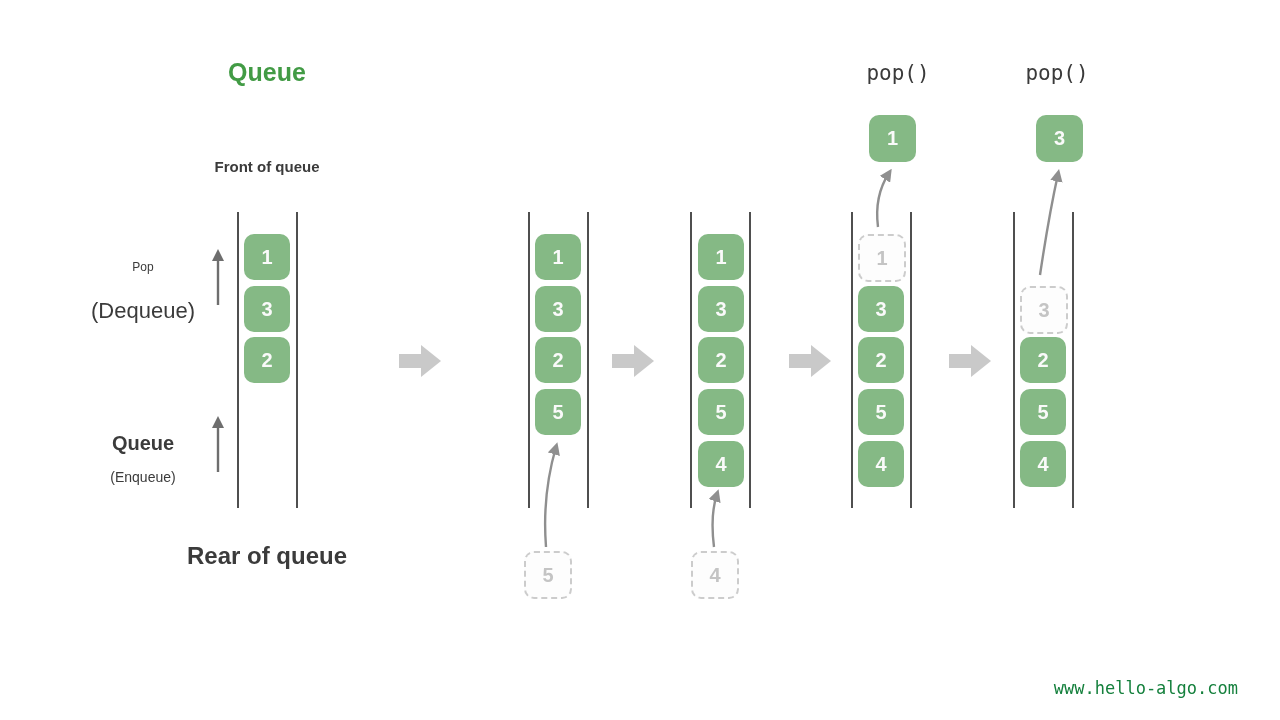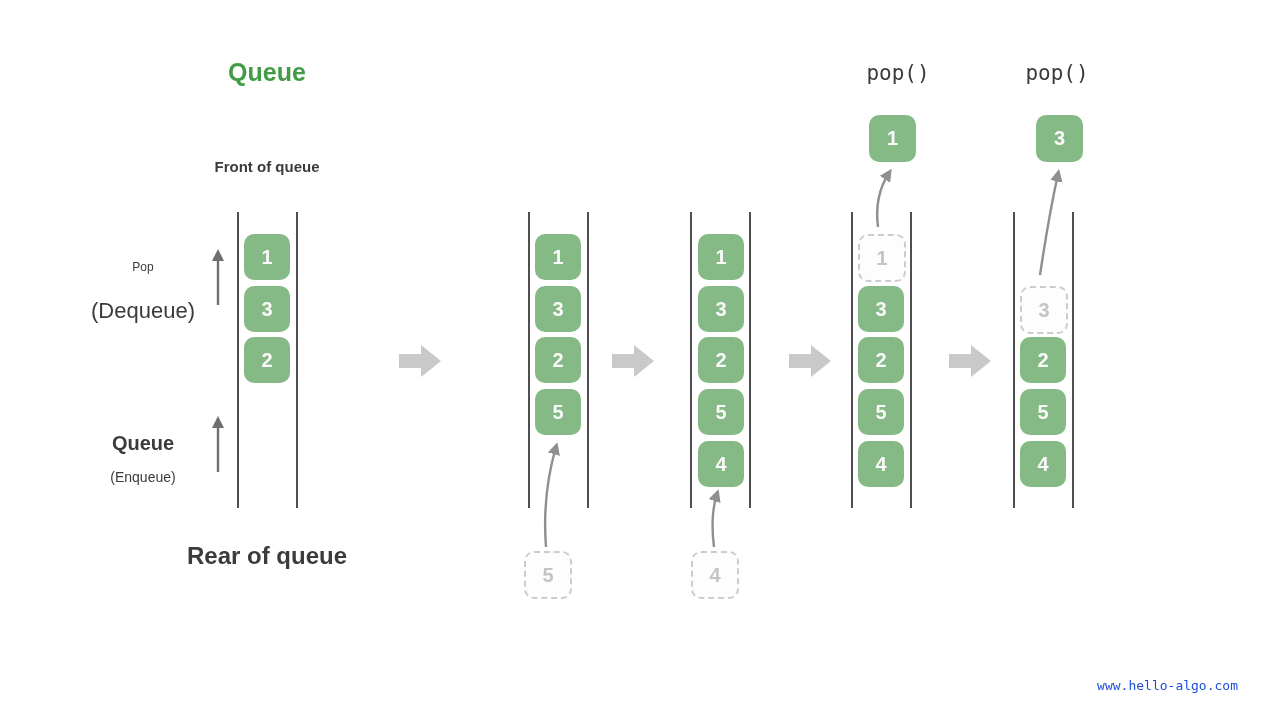--- a/index.html
+++ b/index.html
@@ -40,21 +40,21 @@
   .outbox.o4{left:869px;} .outbox.o5{left:1036px;}
   
   .call{font-family:"DejaVu Sans Mono","Liberation Mono",monospace;font-size:21px;color:#3a3a3a;}
   .call .arg{color:#429b45;font-weight:bold;}
   .push-call-2{left:478px;width:160px;top:631px;}
   .push-call-3{left:649px;width:160px;top:631px;}
   .pop-call-4{left:818px;width:160px;top:61px;}
   .pop-call-5{left:977px;width:160px;top:61px;}
   
   .watermark{right:42px;top:678px;font-family:"DejaVu Sans Mono","Liberation Mono",monospace;
-             font-size:13px;color:#1d4ed8;}
+             font-size:17px;color:#15803d;}
   svg.overlay{position:absolute;left:0;top:0;pointer-events:none;}
 </style>
 </head>
 <body>
 
 <div class="canvas">
 
   <svg class="overlay" width="1280" height="720" viewBox="0 0 1280 720">
     <defs>
       <marker id="ahDark" viewBox="0 0 10 10" refX="6" refY="5" markerWidth="5.2" markerHeight="5.2" orient="auto-start-reverse">

